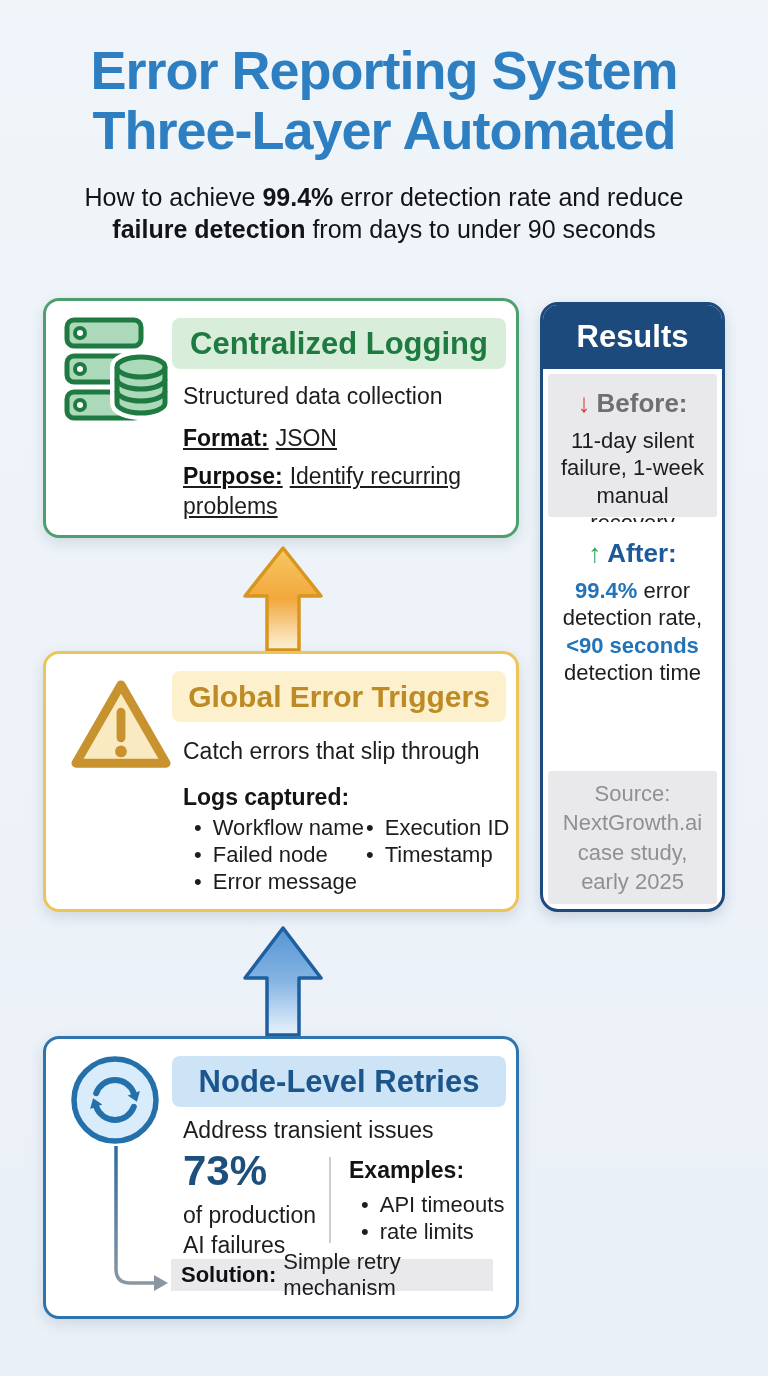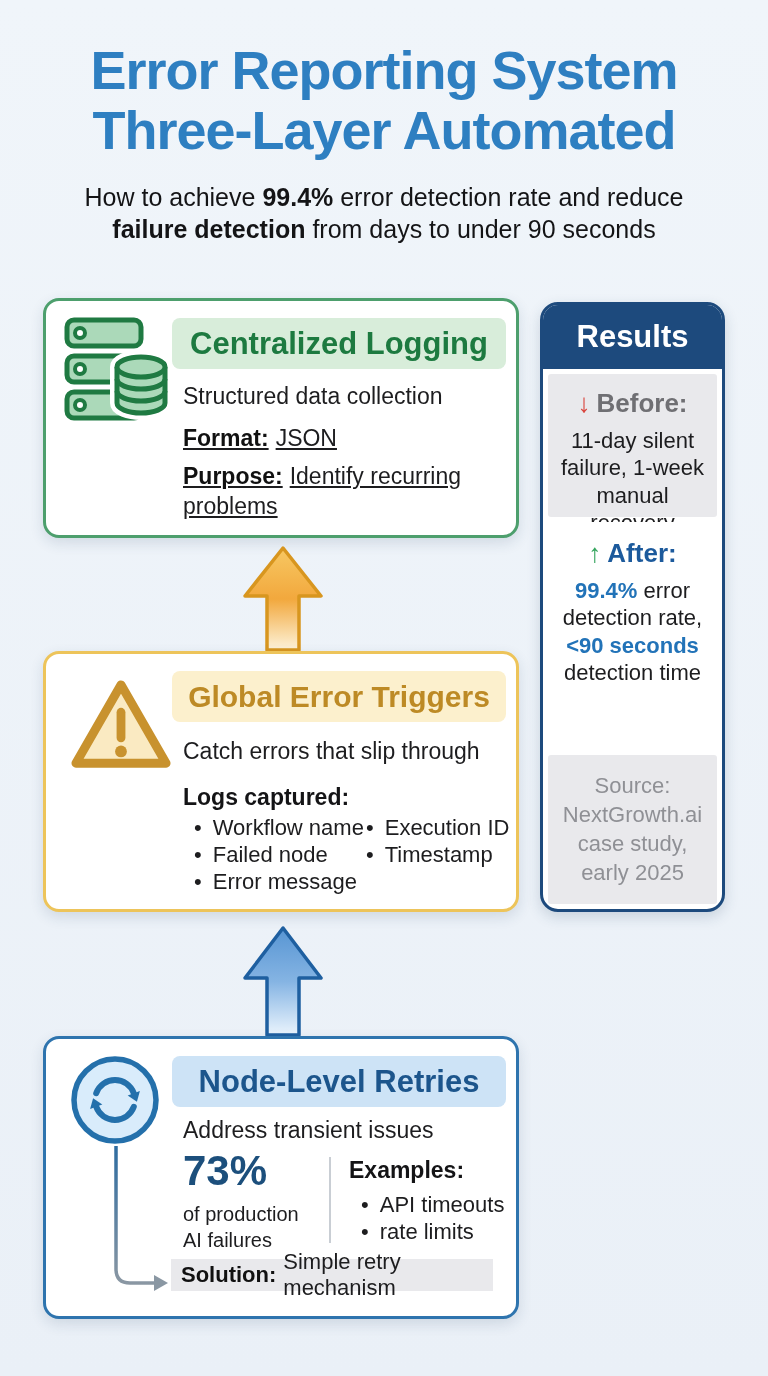--- a/index.html
+++ b/index.html
@@ -43,21 +43,21 @@
   .kv-purpose{top:160px;}
 
   .logs-label{position:absolute;left:137px;top:130px;margin:0;font-size:23px;font-weight:700;color:#141416;}
   .logs-cols{position:absolute;left:148px;top:160px;display:flex;font-size:22px;color:#1d1d1f;}
   .col{display:flex;flex-direction:column;}
   .col-1{width:172px;}
   .bullet{line-height:27px;}
   .bullet::before{content:"•";margin-right:11px;}
 
   .stat-num{position:absolute;left:137px;top:108px;font-size:42px;font-weight:700;color:#1c4f7c;}
-  .stat-cap{position:absolute;left:137px;top:162px;font-size:20px;color:#1d1d1f;line-height:1.3;}
+  .stat-cap{position:absolute;left:137px;top:162px;font-size:23px;color:#1d1d1f;line-height:1.3;}
   .stat-cap span{display:block;}
   .vdivider{position:absolute;left:283px;top:118px;width:2px;height:86px;background:#c9ced4;}
   .examples{position:absolute;left:303px;top:118px;font-size:22px;color:#1d1d1f;}
   .examples b{display:block;font-size:23px;color:#141416;margin-bottom:7px;}
   .examples .bullet{margin-left:12px;}
   .solution{position:absolute;left:125px;top:220px;width:322px;height:32px;background:#e9e9ec;border-radius:0;
             display:flex;align-items:center;padding-left:10px;box-sizing:border-box;font-size:22px;color:#1d1d1f;}
   .solution b{margin-right:7px;color:#111;}
 
   
@@ -68,22 +68,22 @@
   
   .panel{position:absolute;left:540px;top:302px;width:185px;height:610px;background:#fff;
          border:3px solid #1d4a7d;border-radius:18px;box-sizing:border-box;overflow:hidden;
          box-shadow:0 5px 14px rgba(35,65,100,.18);display:flex;flex-direction:column;}
   .panel-header{height:64px;flex:none;background:#1d4a7d;display:flex;align-items:center;justify-content:center;
                 color:#fff;font-size:31px;font-weight:700;}
   .panel-body{flex:1;display:flex;flex-direction:column;padding:5px;gap:5px;}
   .sec{border-radius:3px;box-sizing:border-box;}
   .sec-before{background:#e9e9ec;height:143px;flex:none;text-align:center;padding-top:14px;}
   .sec-after{background:#fff;height:228px;flex:none;text-align:center;padding-top:16px;}
-  .sec-source{background:#e9e9ec;flex:1;display:flex;justify-content:center;
-              text-align:center;padding:16px 8px;}
+  .sec-source{background:#e9e9ec;flex:1;display:flex;align-items:center;justify-content:center;
+              text-align:center;padding:0 8px;margin-top:16px;}
   .sec-label{font-size:26px;font-weight:700;}
   .arr-down{color:#d9453e;margin-right:6px;}
   .arr-up{color:#35a55e;margin-right:6px;}
   .lbl-before{color:#6f6f73;}
   .lbl-after{color:#1c5a9c;}
   .sec-text{font-size:22px;color:#1d1d1f;line-height:1.24;margin:8px 6px 0;}
   .blue-bold{color:#2273b8;font-weight:700;}
   .source-text{font-size:22px;color:#8f9095;line-height:1.32;margin:0;}
 </style>
 </head>

